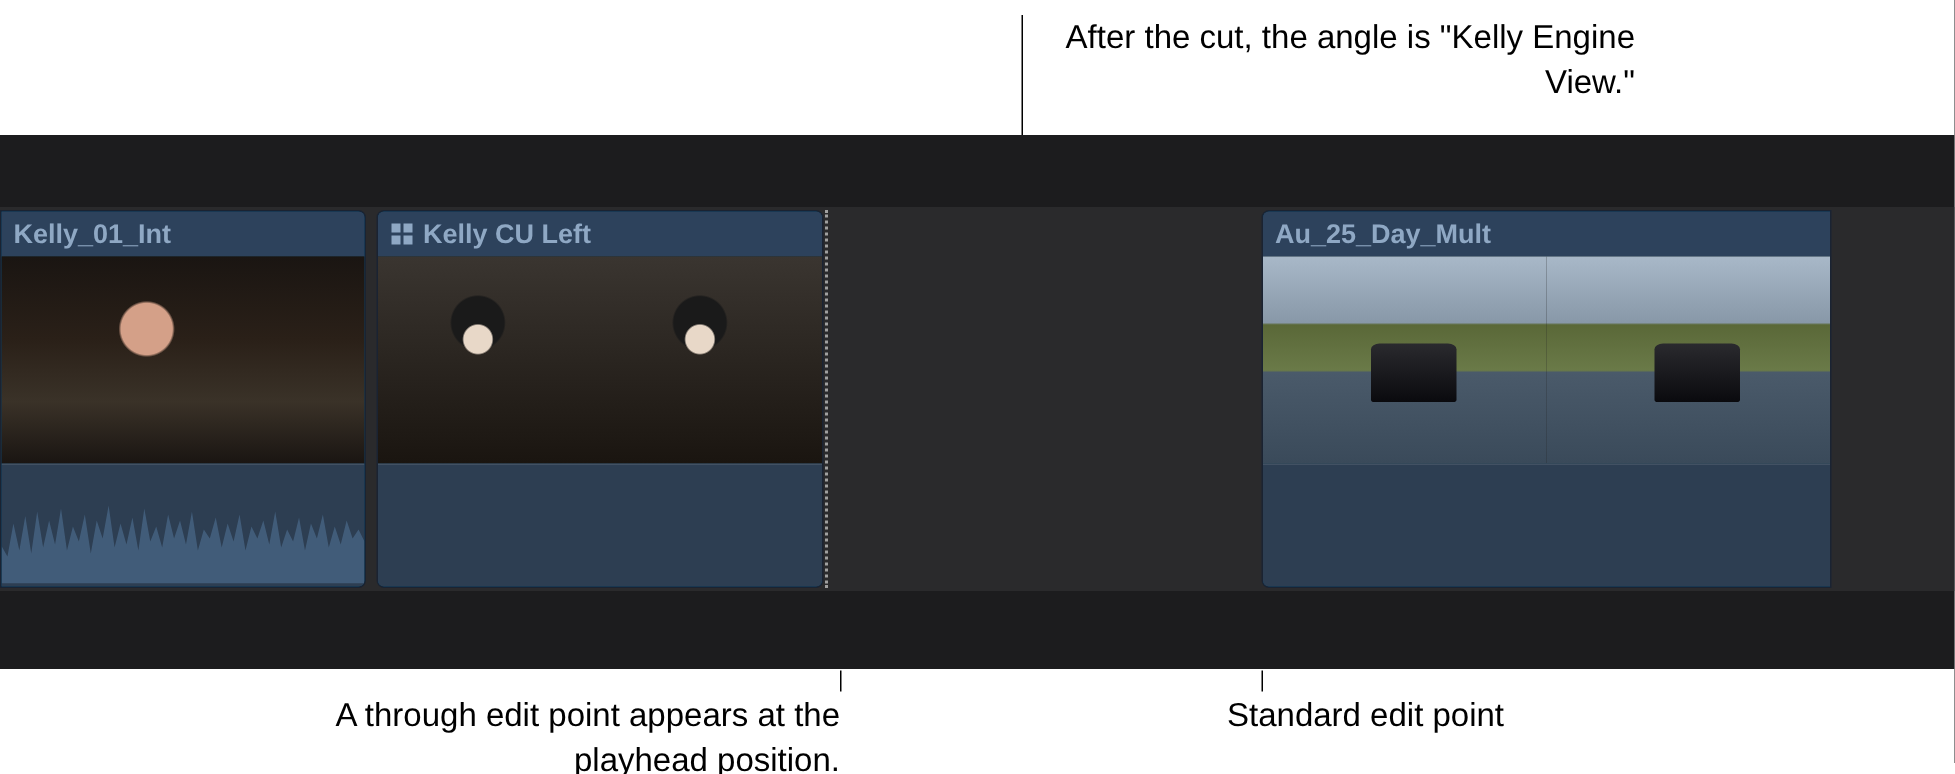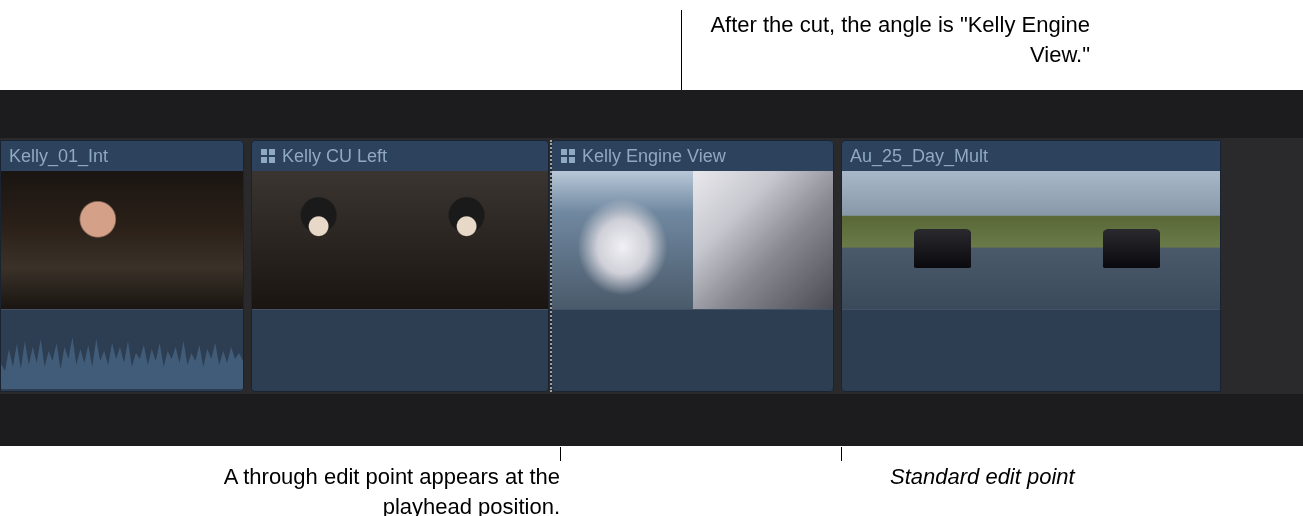--- a/index.html
+++ b/index.html
@@ -27,24 +27,23 @@
       width: 400px;
       text-align: right;
     }
     .annotation-bottom-left {
       left: 170px;
       top: 462px;
       width: 390px;
       text-align: right;
     }
     .annotation-bottom-right {
-      left: 890px;
+      left: 818px;
       top: 462px;
       width: 300px;
-      font-style: italic;
     }
     .callout-line {
       position: absolute;
       background: #000;
     }
     .callout-line-top {
       left: 681px;
       top: 10px;
       width: 1px;
       height: 80px;
@@ -78,20 +77,21 @@
       background: #2a2a2c;
     }
     .clip {
       position: absolute;
       top: 50px;
       height: 252px;
       background: #0c4a6e;
       border-radius: 5px;
       overflow: hidden;
       border: 1px solid #1a2332;
+      font-weight: bold;
     }
     .clip-header {
       height: 30px;
       background: #2d425c;
       display: flex;
       align-items: center;
       padding: 0 8px;
       gap: 6px;
       color: #8fa8c4;
       font-size: 18px;
@@ -221,40 +221,20 @@
     </div>
     <div class="thumbs">
       <div class="thumb thumb-helmet"></div>
       <div class="thumb thumb-helmet"></div>
     </div>
     <div class="audio-area">
       <div class="audio-top-line"></div>
     </div>
   </div>
 
-  <div class="clip" style="left:551px;width:283px">
-    <div class="clip-header">
-      <span class="multicam-icon">
-        <svg width="16" height="16" viewBox="0 0 16 16">
-            <rect x="1" y="1" width="6" height="6" fill="#8fa8c4"></rect>
-            <rect x="9" y="1" width="6" height="6" fill="#8fa8c4"></rect>
-            <rect x="1" y="9" width="6" height="6" fill="#8fa8c4"></rect>
-            <rect x="9" y="9" width="6" height="6" fill="#8fa8c4"></rect>
-          </svg>
-      </span>
-      <span>Kelly Engine View</span>
-    </div>
-    <div class="thumbs">
-      <div class="thumb thumb-engine1"></div>
-      <div class="thumb thumb-engine2"></div>
-    </div>
-    <div class="audio-area">
-      <div class="audio-top-line"></div>
-    </div>
-  </div>
 
   <div class="clip" style="left:841px;width:380px;border-top-right-radius:0;border-bottom-right-radius:0">
     <div class="clip-header">
       <span>Au_25_Day_Mult</span>
     </div>
     <div class="thumbs">
       <div class="thumb thumb-car"></div>
       <div class="thumb thumb-car"></div>
     </div>
     <div class="audio-area">

